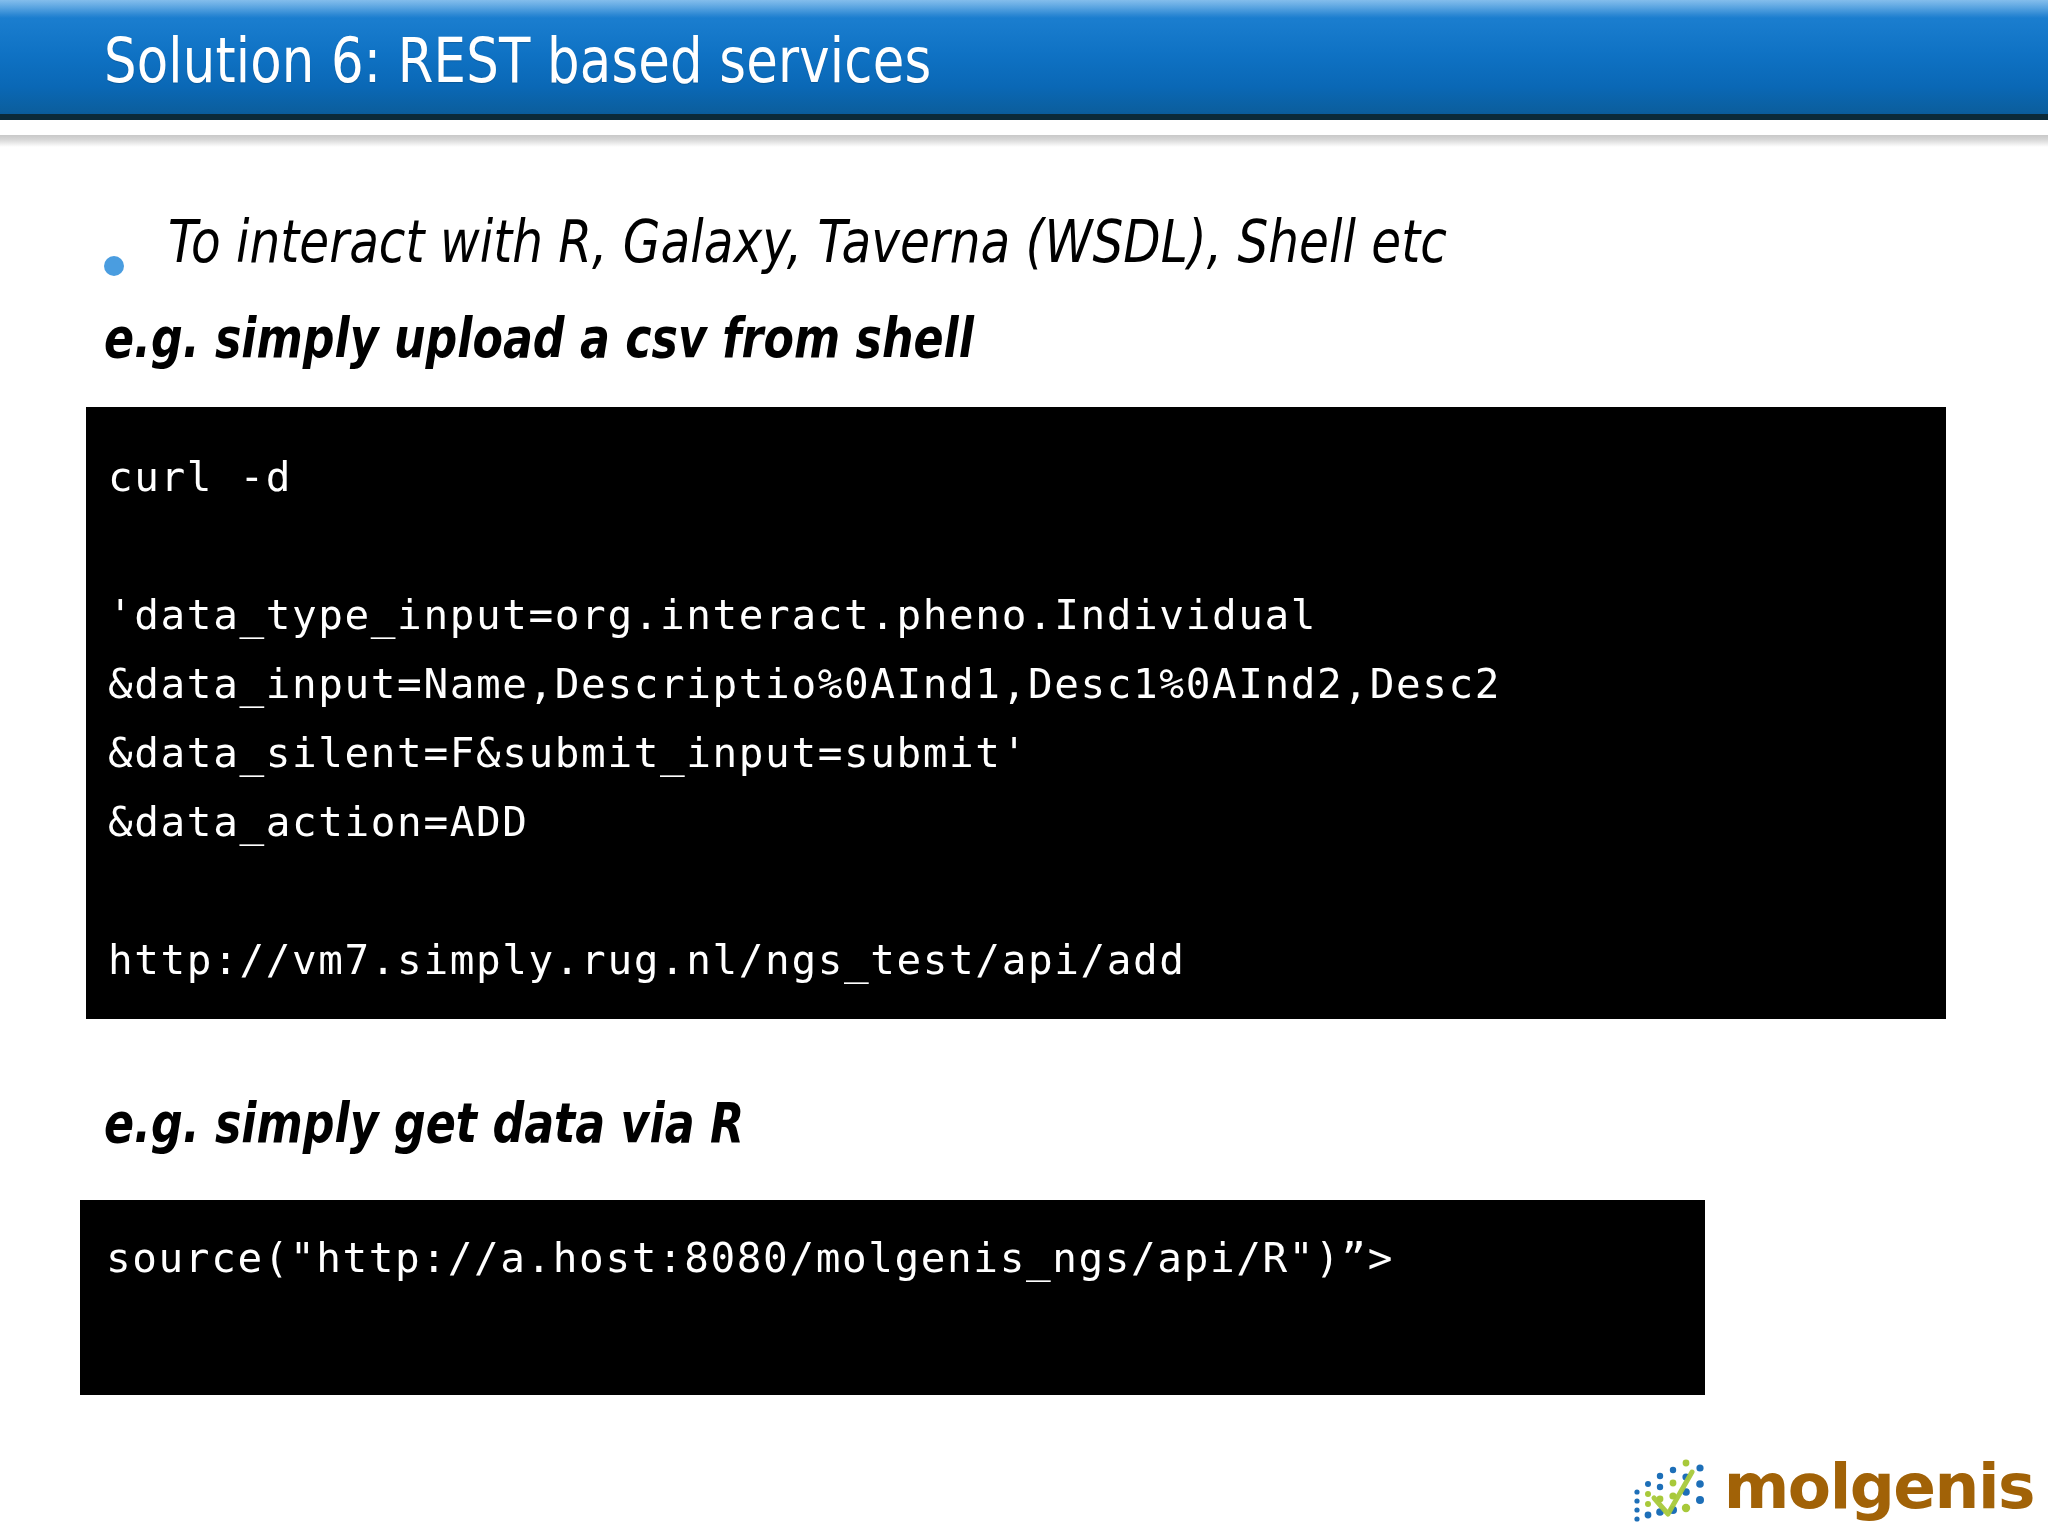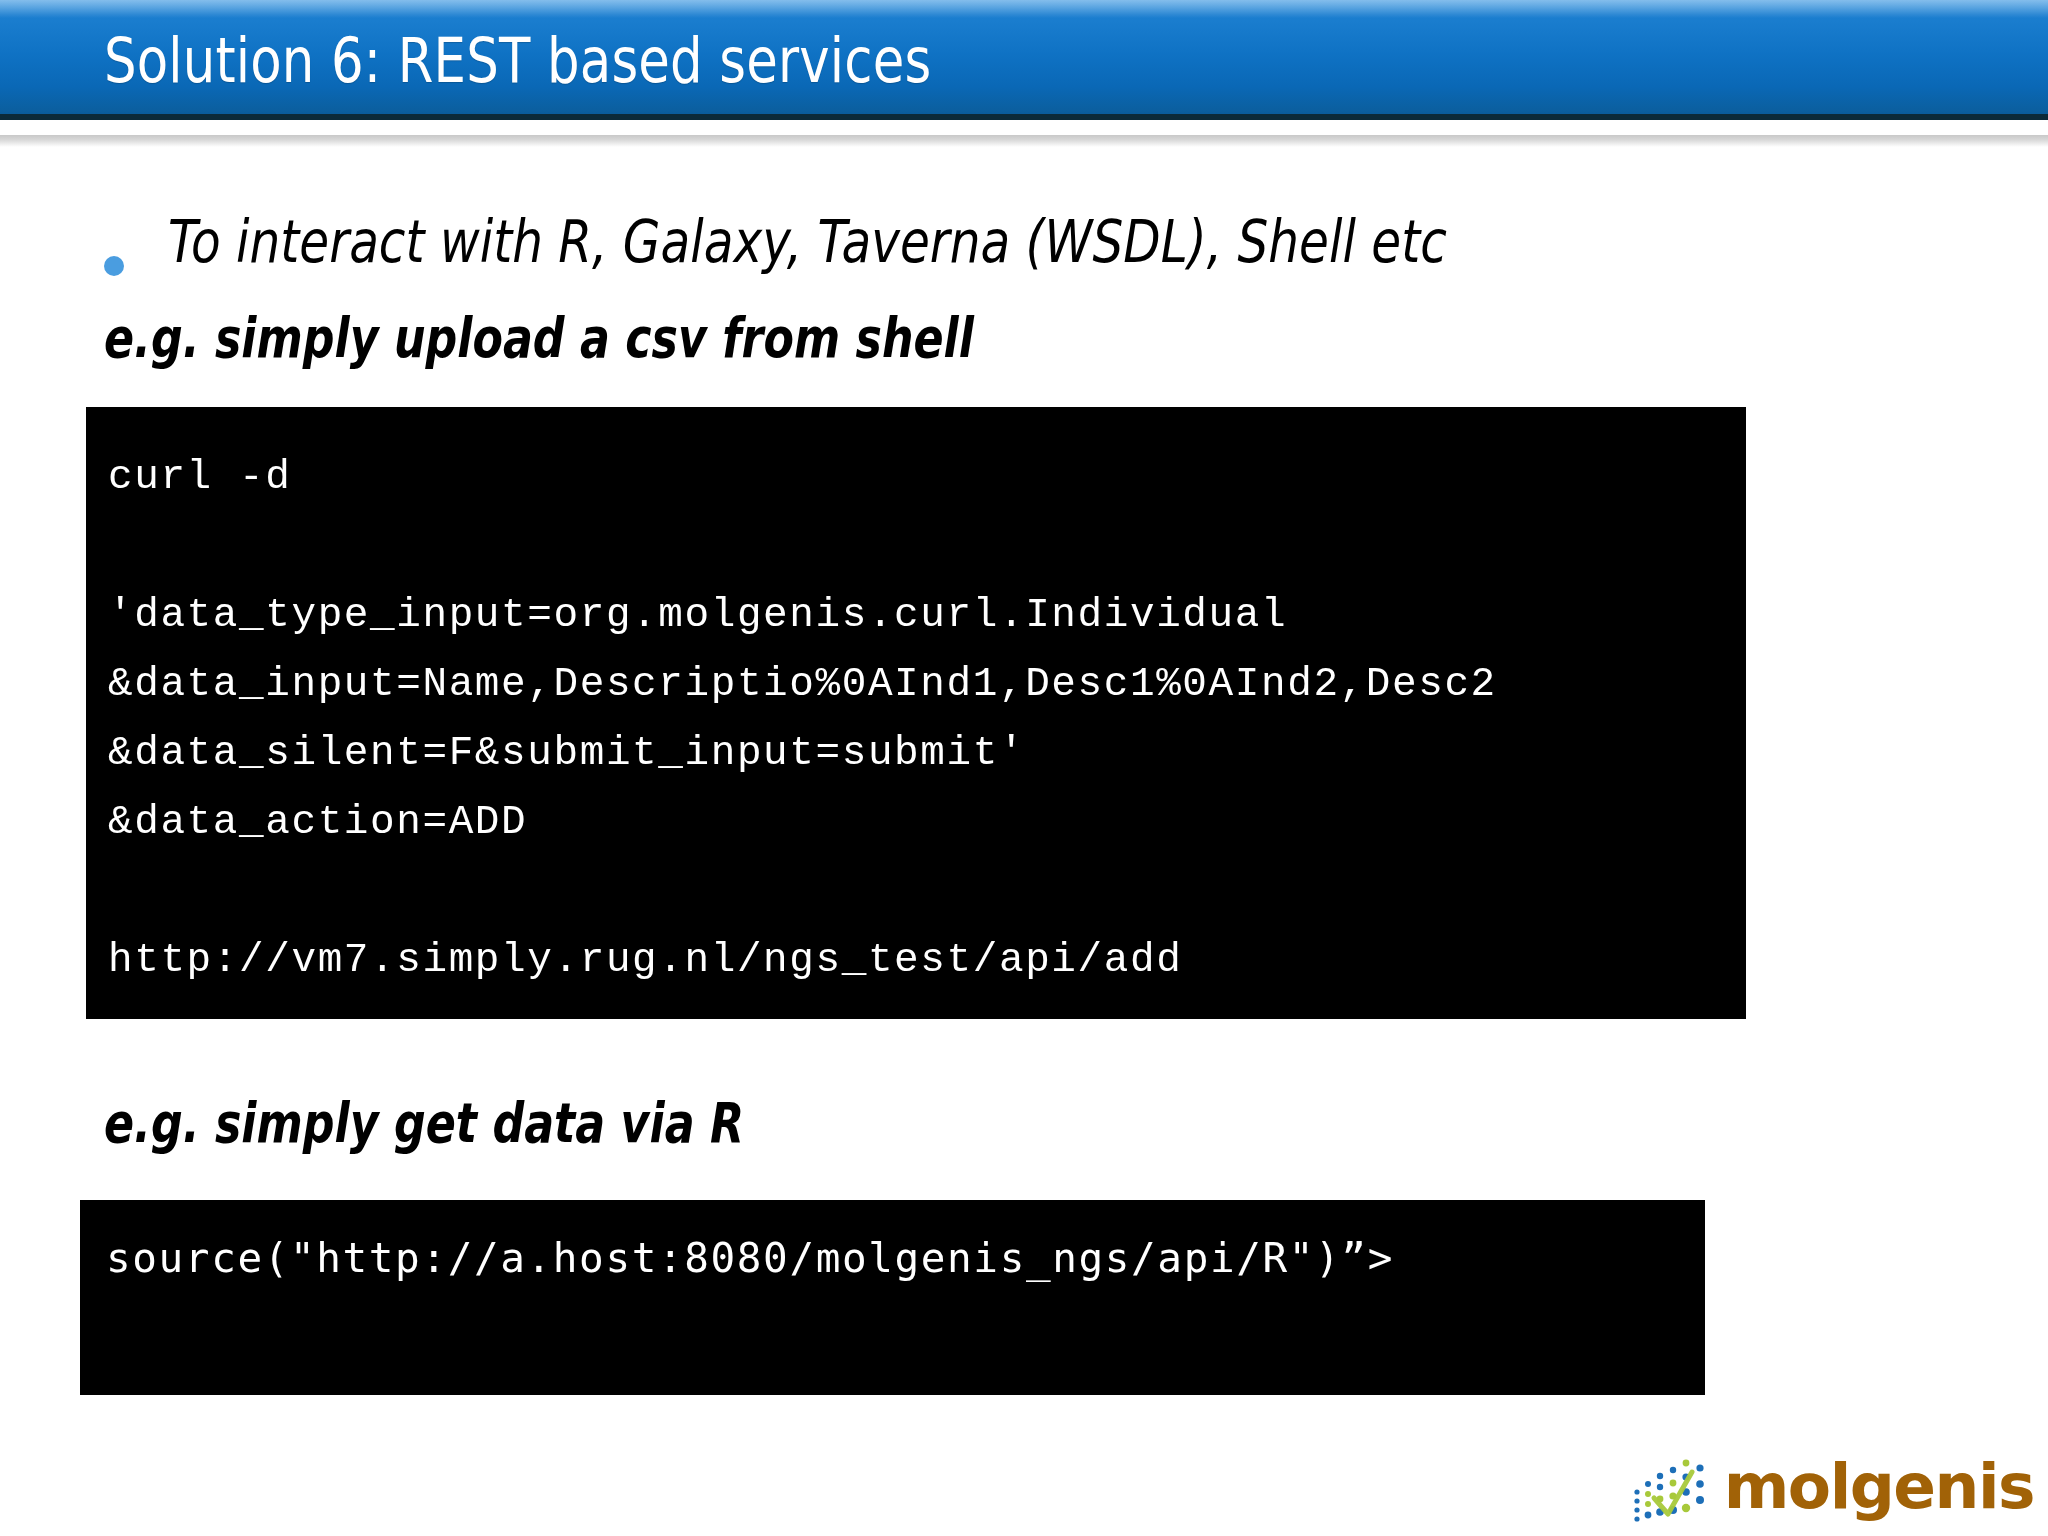--- a/index.html
+++ b/index.html
@@ -138,24 +138,23 @@
     letter-spacing: 1.6px;
     color: #ffffff;
   }
   .code-block .code-line.blank {
     height: 69px;
   }
 
   #code-curl {
     left: 86px;
     top: 407px;
-    width: 1660px;
+    width: 1860px;
     height: 612px;
     padding: 36px 0 8px 22px;
-    font-family: Liberation Mono, monospace;
   }
   #code-r {
     left: 80px;
     top: 1200px;
     width: 1625px;
     height: 195px;
     padding: 24px 0 0 26px;
   }
 
   
@@ -210,21 +209,21 @@
   <div class="bullet-row">
     <span class="bullet-dot"></span>
     <span class="bullet-text">To interact with R, Galaxy, Taverna (WSDL), Shell etc</span>
   </div>
 
   <div class="caption caption-csv">e.g. simply upload a csv from shell</div>
 
   <div class="code-block" id="code-curl">
     <div class="code-line">curl -d</div>
     <div class="code-line blank"></div>
-    <div class="code-line">'data_type_input=org.molgenis.curl.Individual</div>
+    <div class="code-line">'data_type_input=org.interact.pheno.Individual</div>
     <div class="code-line">&amp;data_input=Name,Descriptio%0AInd1,Desc1%0AInd2,Desc2</div>
     <div class="code-line">&amp;data_silent=F&amp;submit_input=submit'</div>
     <div class="code-line">&amp;data_action=ADD</div>
     <div class="code-line blank"></div>
     <div class="code-line">http://vm7.simply.rug.nl/ngs_test/api/add</div>
   </div>
 
   <div class="caption caption-r">e.g. simply get data via R</div>
 
   <div class="code-block" id="code-r">

